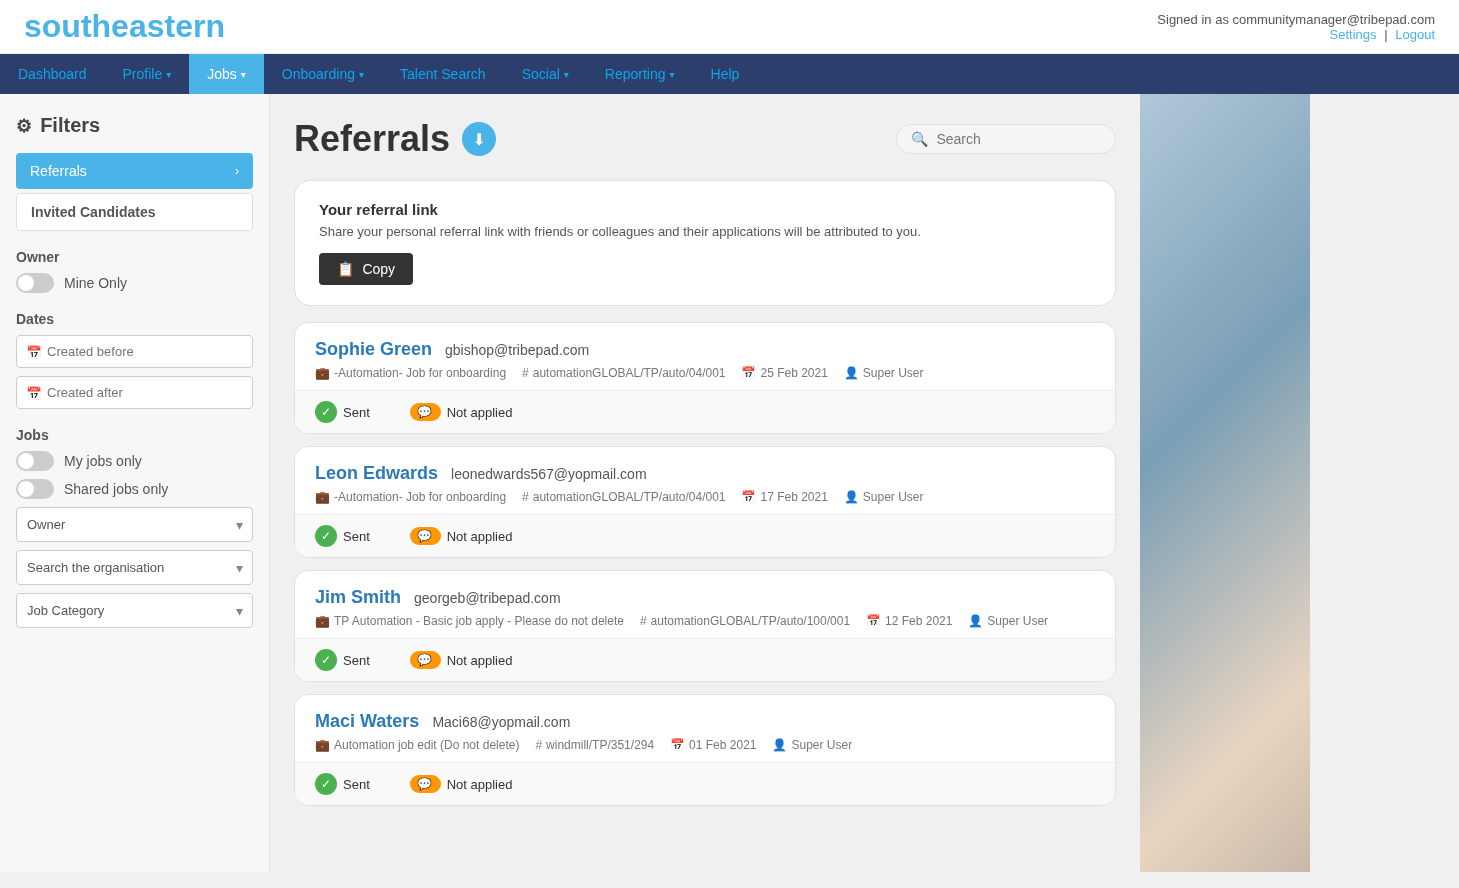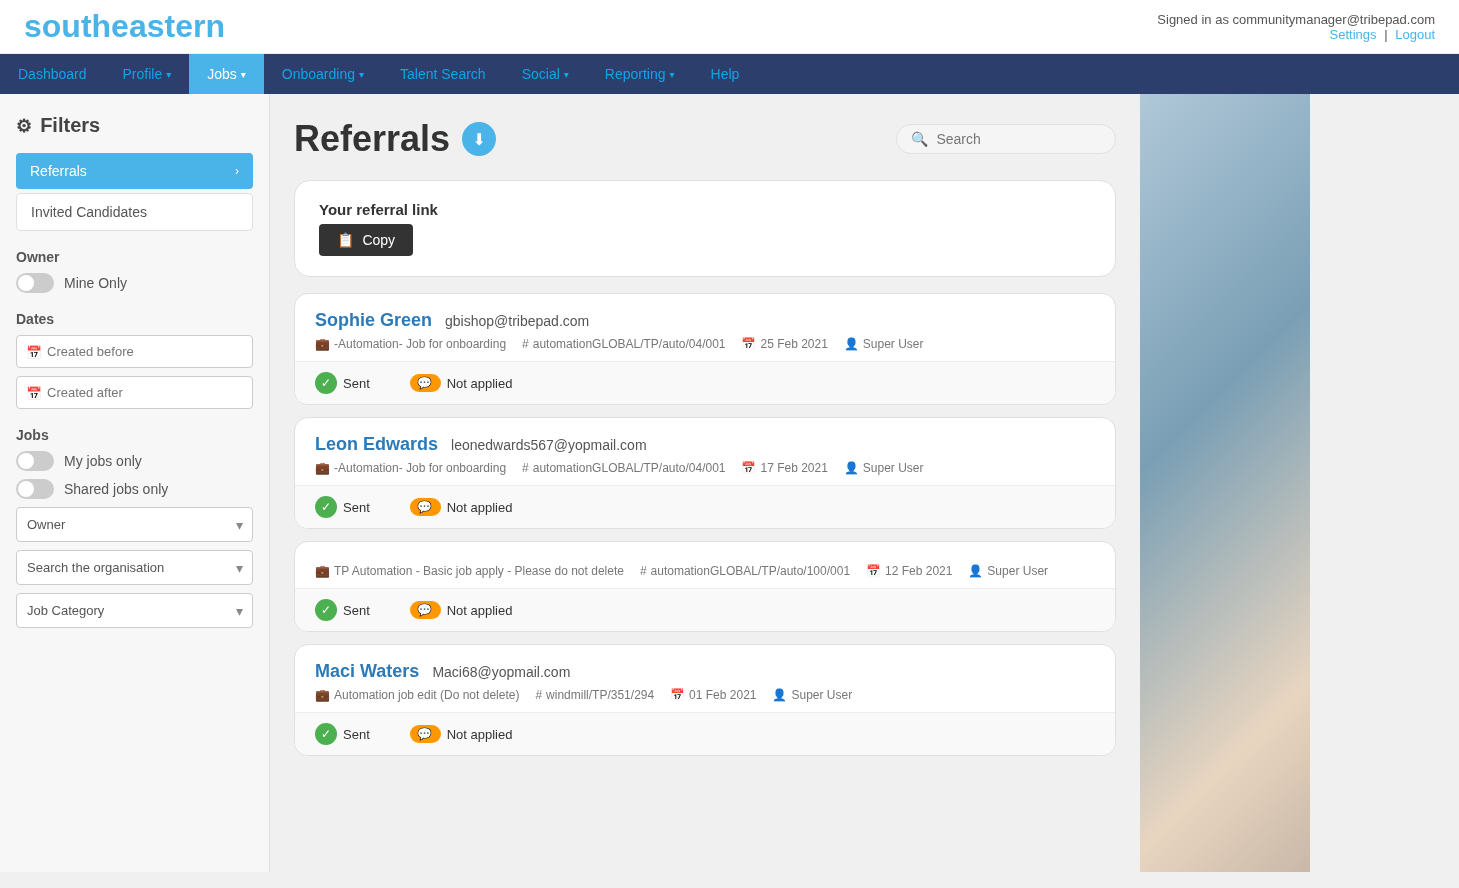--- a/index.html
+++ b/index.html
@@ -80,20 +80,21 @@
       margin-bottom: 4px;
     }
     .sidebar-nav-item.active {
       background: #4ab3e8;
       color: #fff;
     }
     .sidebar-nav-item:not(.active) {
       background: #fff;
       border: 1px solid #e0e0e0;
       color: #555;
+      font-weight: bold;
     }
     .sidebar-nav-item .chevron { font-size: 12px; }
 
     .sidebar-section-title {
       font-weight: bold;
       color: #555;
       margin: 18px 0 8px 0;
       font-size: 14px;
     }
 
@@ -435,20 +436,21 @@
         <div class="download-icon">⬇</div>
       </div>
       <div class="search-box">
         <span class="search-icon">🔍</span>
         <input type="text" placeholder="Search" style="">
       </div>
     </div>
 
     <div class="referral-box">
       <h3>Your referral link</h3>
+      <p>Share your personal referral link with friends or colleagues and their applications will be attributed to you.</p>
       <button class="copy-btn">
         <span>📋</span>
         <span>Copy</span>
       </button>
     </div>
 
     <div id="candidates-container">
         <div class="candidate-card">
     <div class="candidate-info">
       <div class="candidate-name">
@@ -506,20 +508,23 @@
         <span>Sent</span>
       </div>
       <div class="status-badge">
         <div class="badge-orange">💬</div>
         <span>Not applied</span>
       </div>
     </div>
   </div>
         <div class="candidate-card">
     <div class="candidate-info">
+      <div class="candidate-name">
+        Jim Smith <span>georgeb@tribepad.com</span>
+      </div>
       <div class="candidate-meta">
         <span>
           <span>💼</span> TP Automation - Basic job apply - Please do not delete
         </span>
         <span>
           <span>#</span> automationGLOBAL/TP/auto/100/001
         </span>
         <span>
           <span>📅</span> 12 Feb 2021
         </span>

